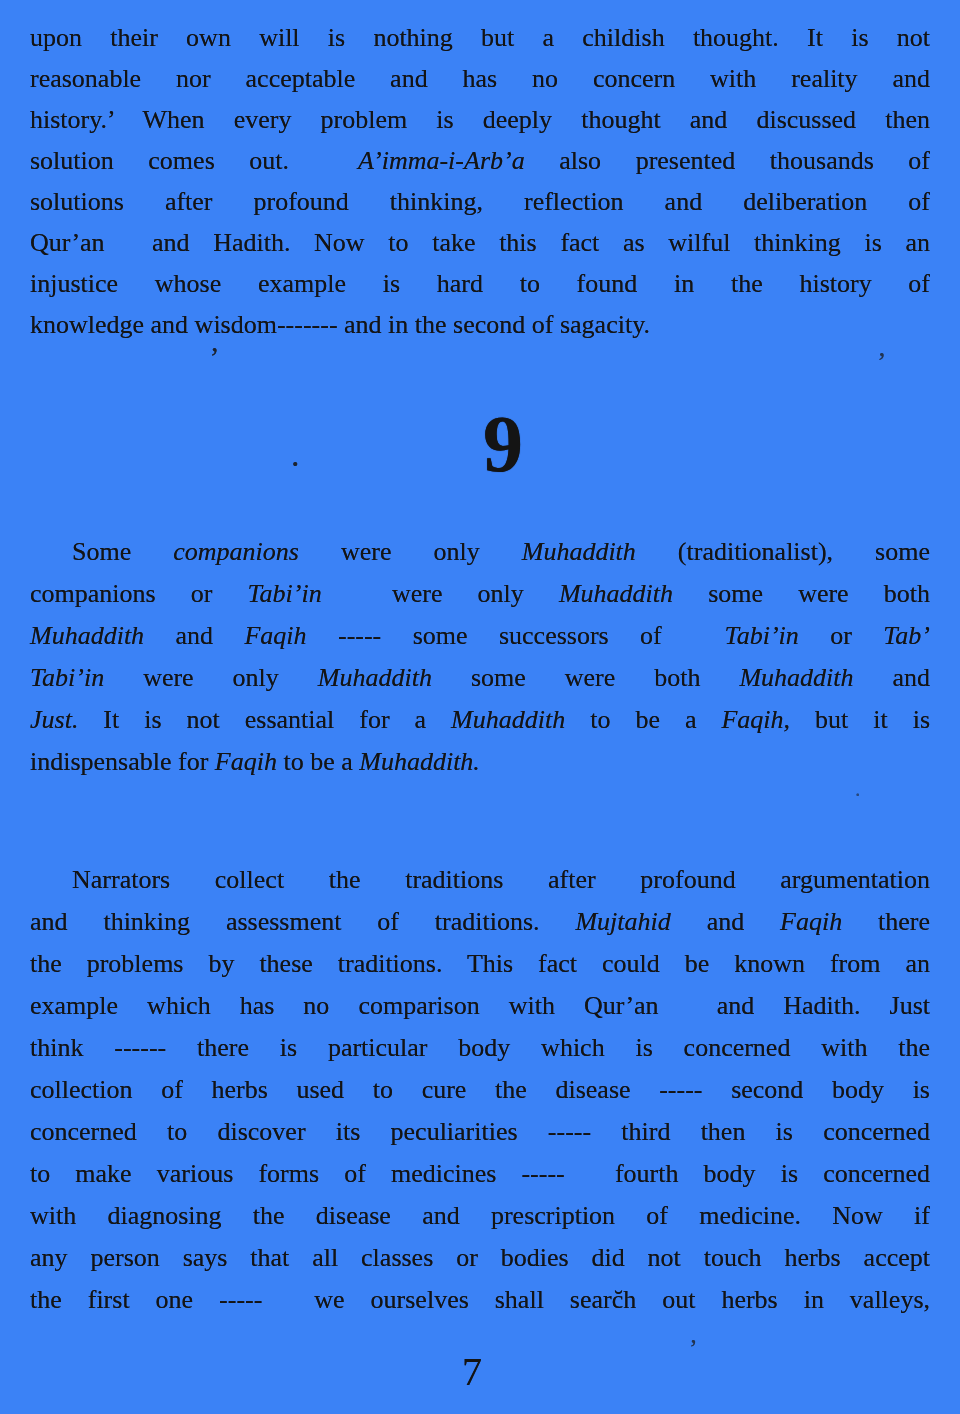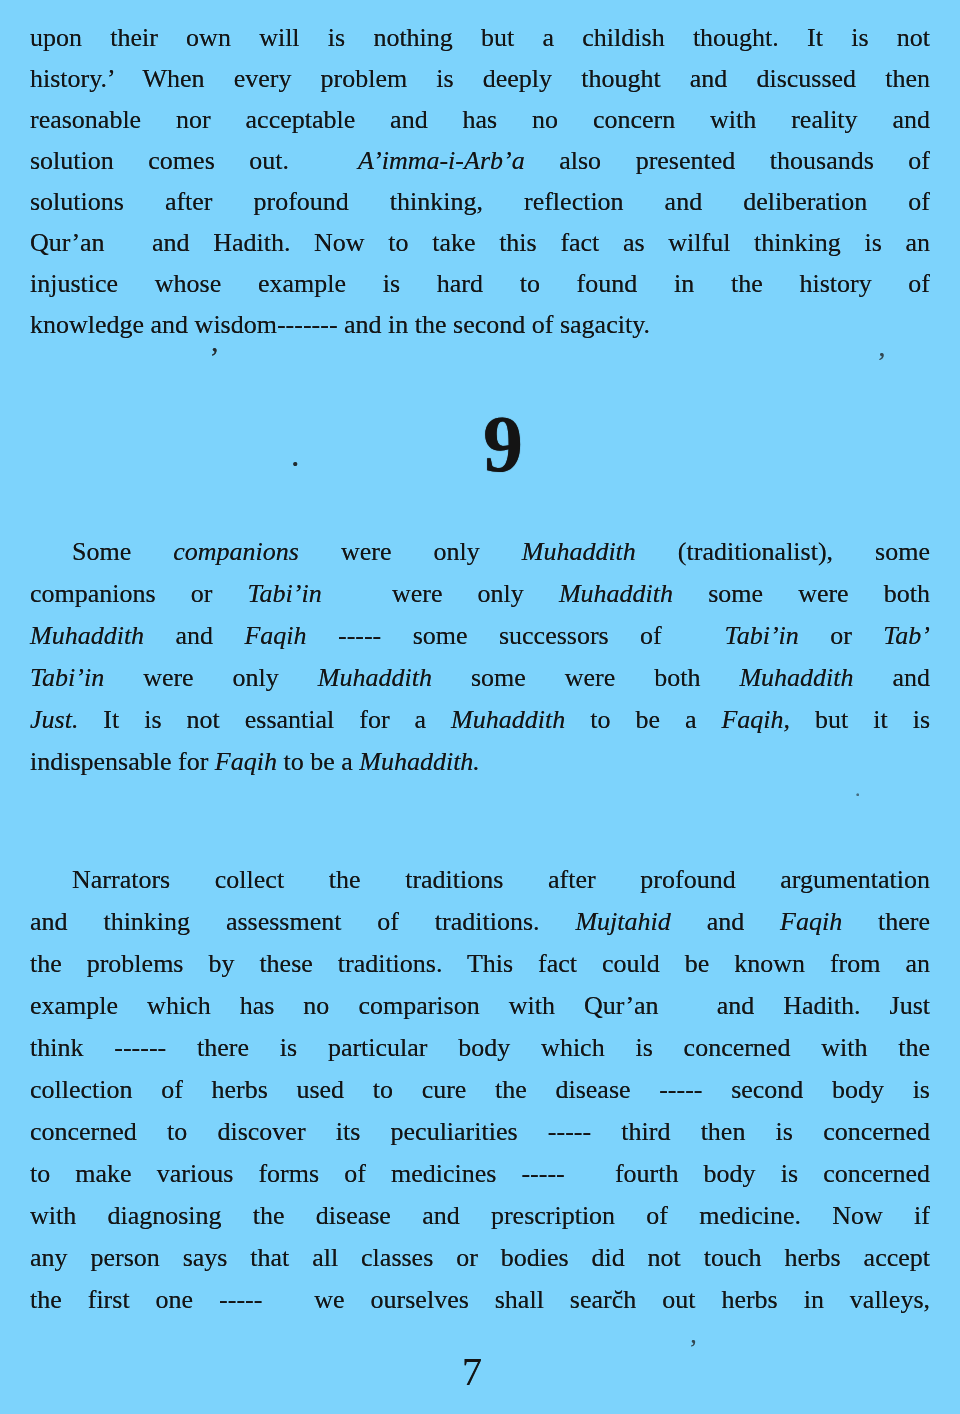--- a/index.html
+++ b/index.html
@@ -4,21 +4,21 @@
 <style>
   html, body {
     margin: 0;
     padding: 0;
     background: #ffffff;
   }
   .page {
     position: relative;
     width: 960px;
     height: 1414px;
-    background: #7dd3fc;
+    background: #3b82f6;
     overflow: hidden;
     font-family: "Liberation Serif", "DejaVu Serif", serif;
     color: #141414;
     text-shadow: 0 0 0.45px rgba(10,10,10,0.65);
   }
   .para {
     position: absolute;
     left: 30px;
     width: 900px;
   }
@@ -71,22 +71,22 @@
     color: #1a1a1a;
   }
 </style>
 </head>
 <body>
 
 <div class="page">
 
   <div class="para" id="p1">
       <div class="line just"><span class="rm">upon their own will is nothing but a childish thought. It is not</span></div>
+      <div class="line just"><span class="rm">reasonable nor acceptable and has no concern with reality and</span></div>
       <div class="line just"><span class="rm">history.’ When every problem is deeply thought and discussed then</span></div>
-      <div class="line just"><span class="rm">reasonable nor acceptable and has no concern with reality and</span></div>
       <div class="line just"><span class="rm">solution comes out.&nbsp; </span><span class="it">A’imma-i-Arb’a</span><span class="rm"> also presented thousands of</span></div>
       <div class="line just"><span class="rm">solutions after profound thinking, reflection and deliberation of</span></div>
       <div class="line just"><span class="rm">Qur’an&nbsp; and Hadith. Now to take this fact as wilful thinking is an</span></div>
       <div class="line just"><span class="rm">injustice whose example is hard to found in the history of</span></div>
       <div class="line"><span class="rm">knowledge and wisdom------- and in the second of sagacity.</span></div>
     </div>
 
   <div class="chapter-number">9</div>
 
   <div class="para" id="p2">

